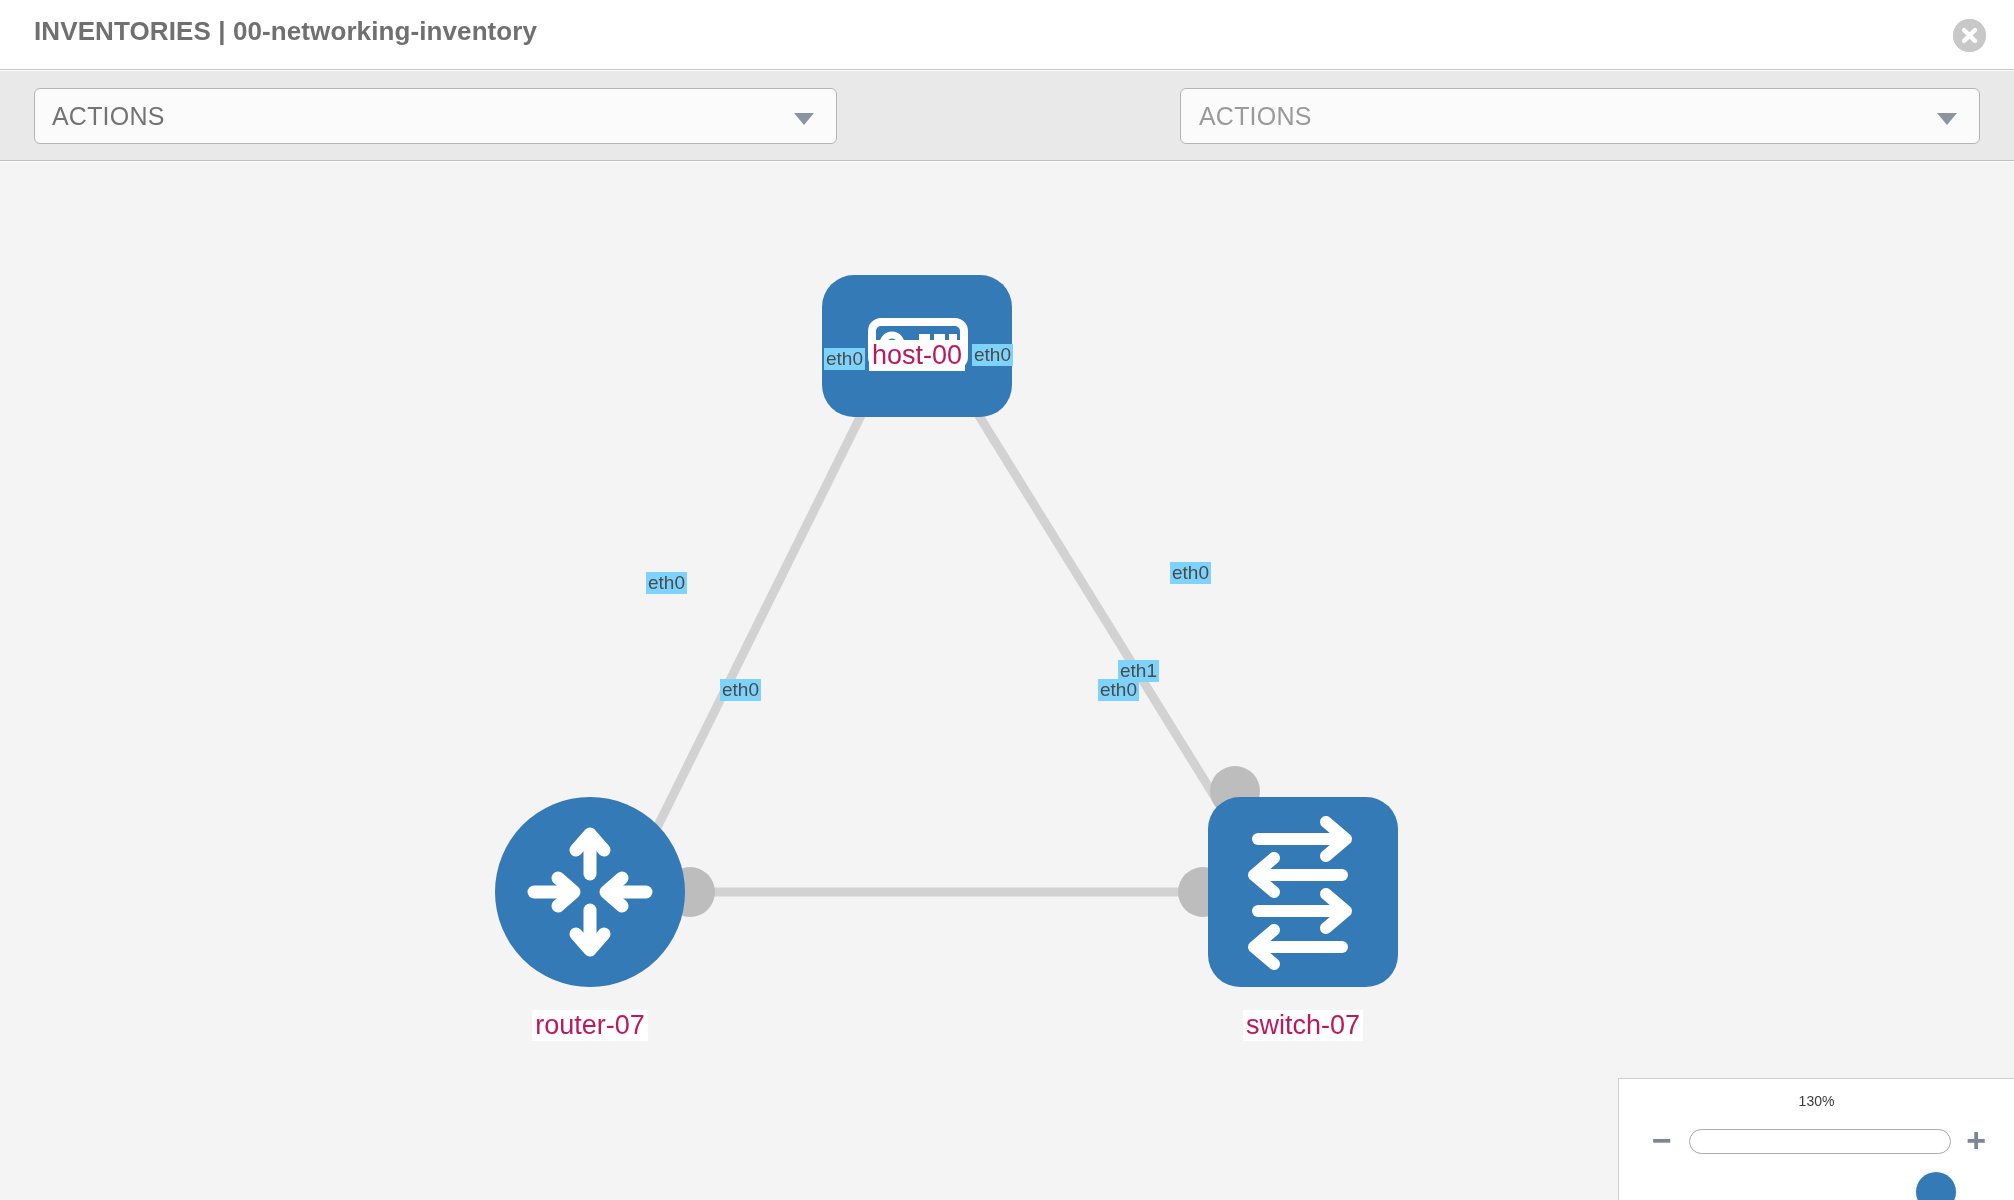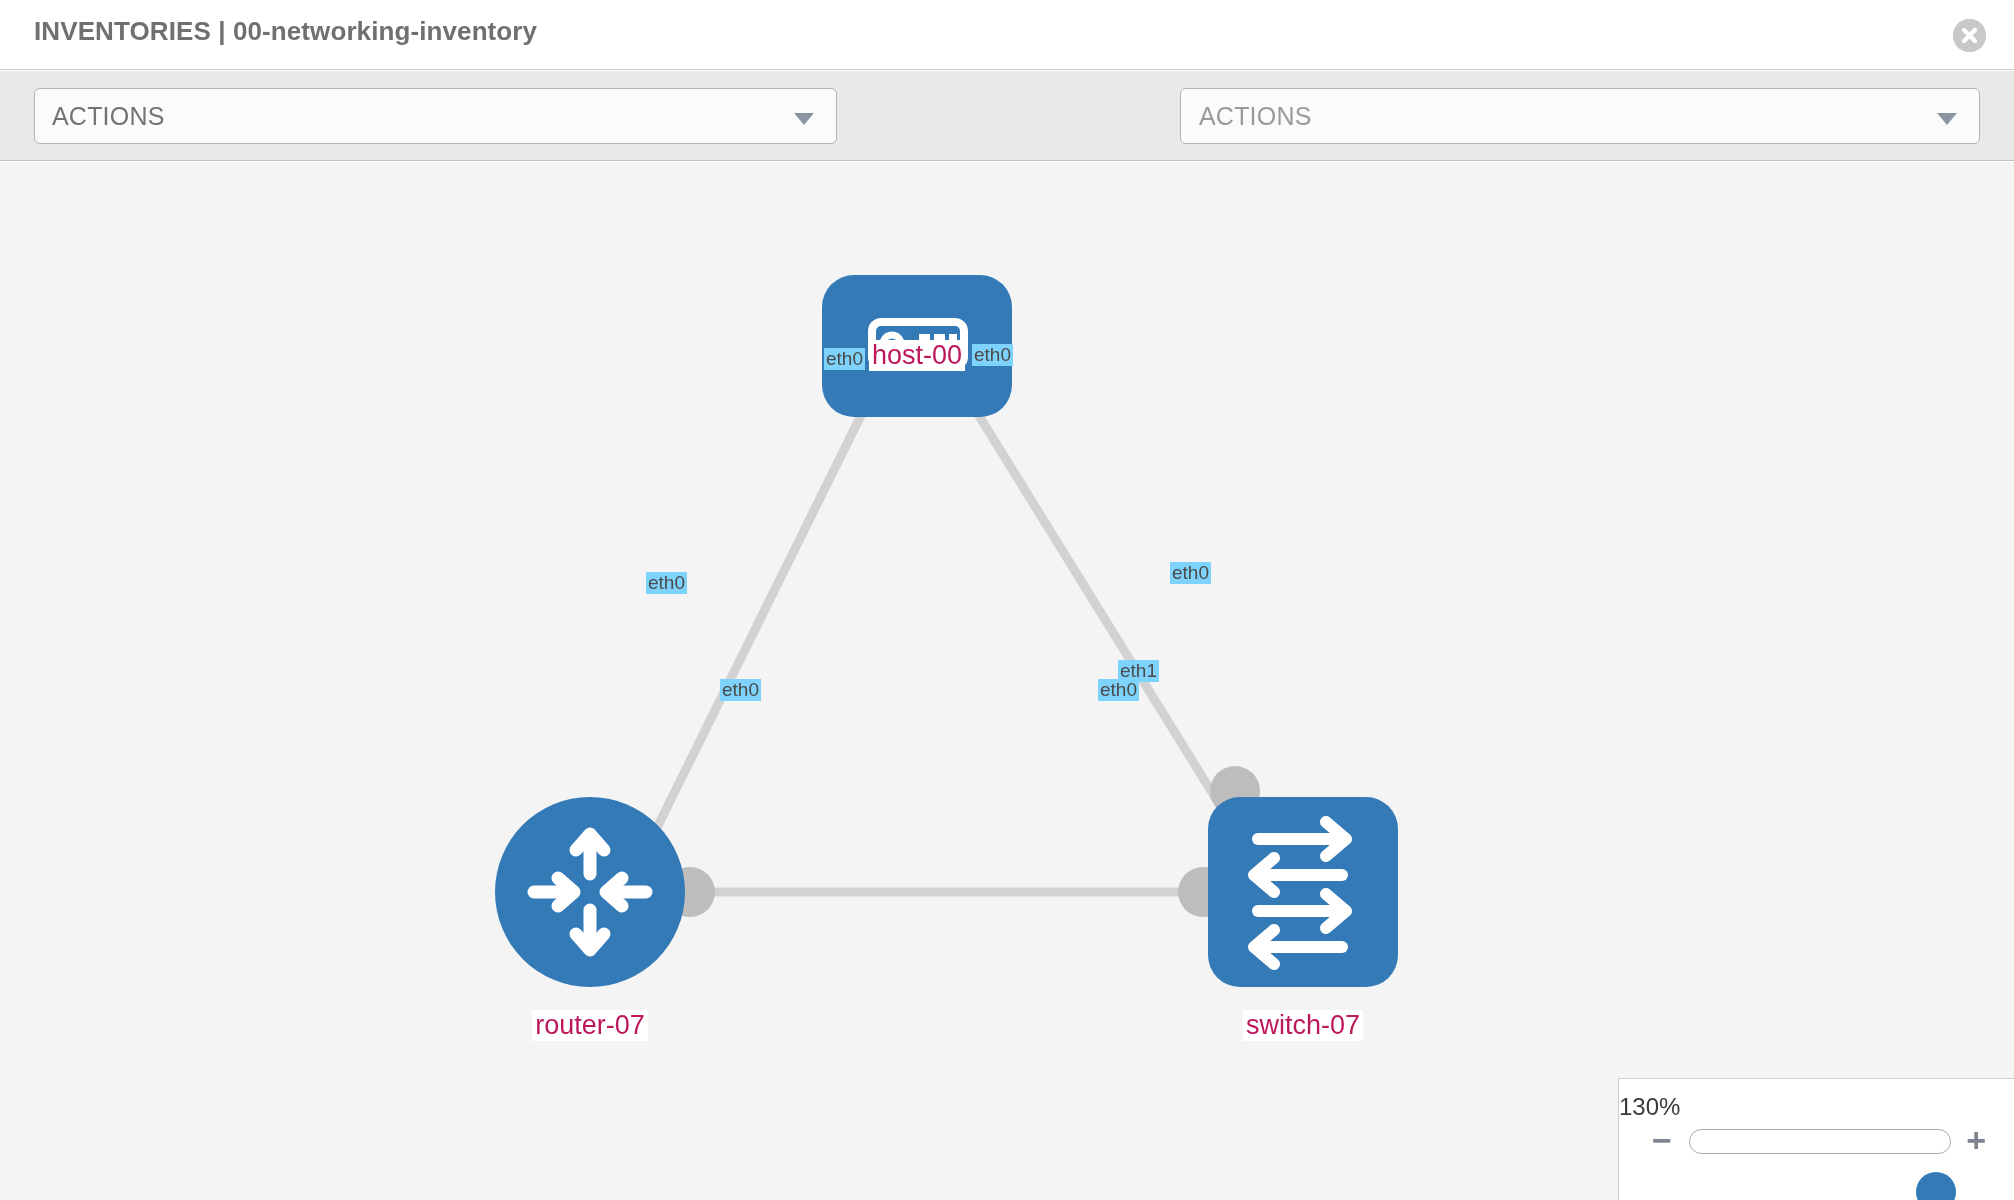--- a/index.html
+++ b/index.html
@@ -150,22 +150,22 @@
     right: 0; bottom: 0;
     width: 396px;
     height: 122px;
     background: #ffffff;
     border-top: 1px solid #cfcfcf;
     border-left: 1px solid #cfcfcf;
   }
   .zoom-value {
     position: absolute;
     top: 14px; left: 0; right: 0;
-    text-align: left;
-    font-size: 24px;
+    text-align: center;
+    font-size: 14px;
     color: #3a3a3a;
   }
   .zoom-minus, .zoom-plus {
     position: absolute;
     top: 44px;
     font-size: 34px;
     line-height: 34px;
     color: #7d8691;
     font-weight: bold;
     cursor: pointer;

